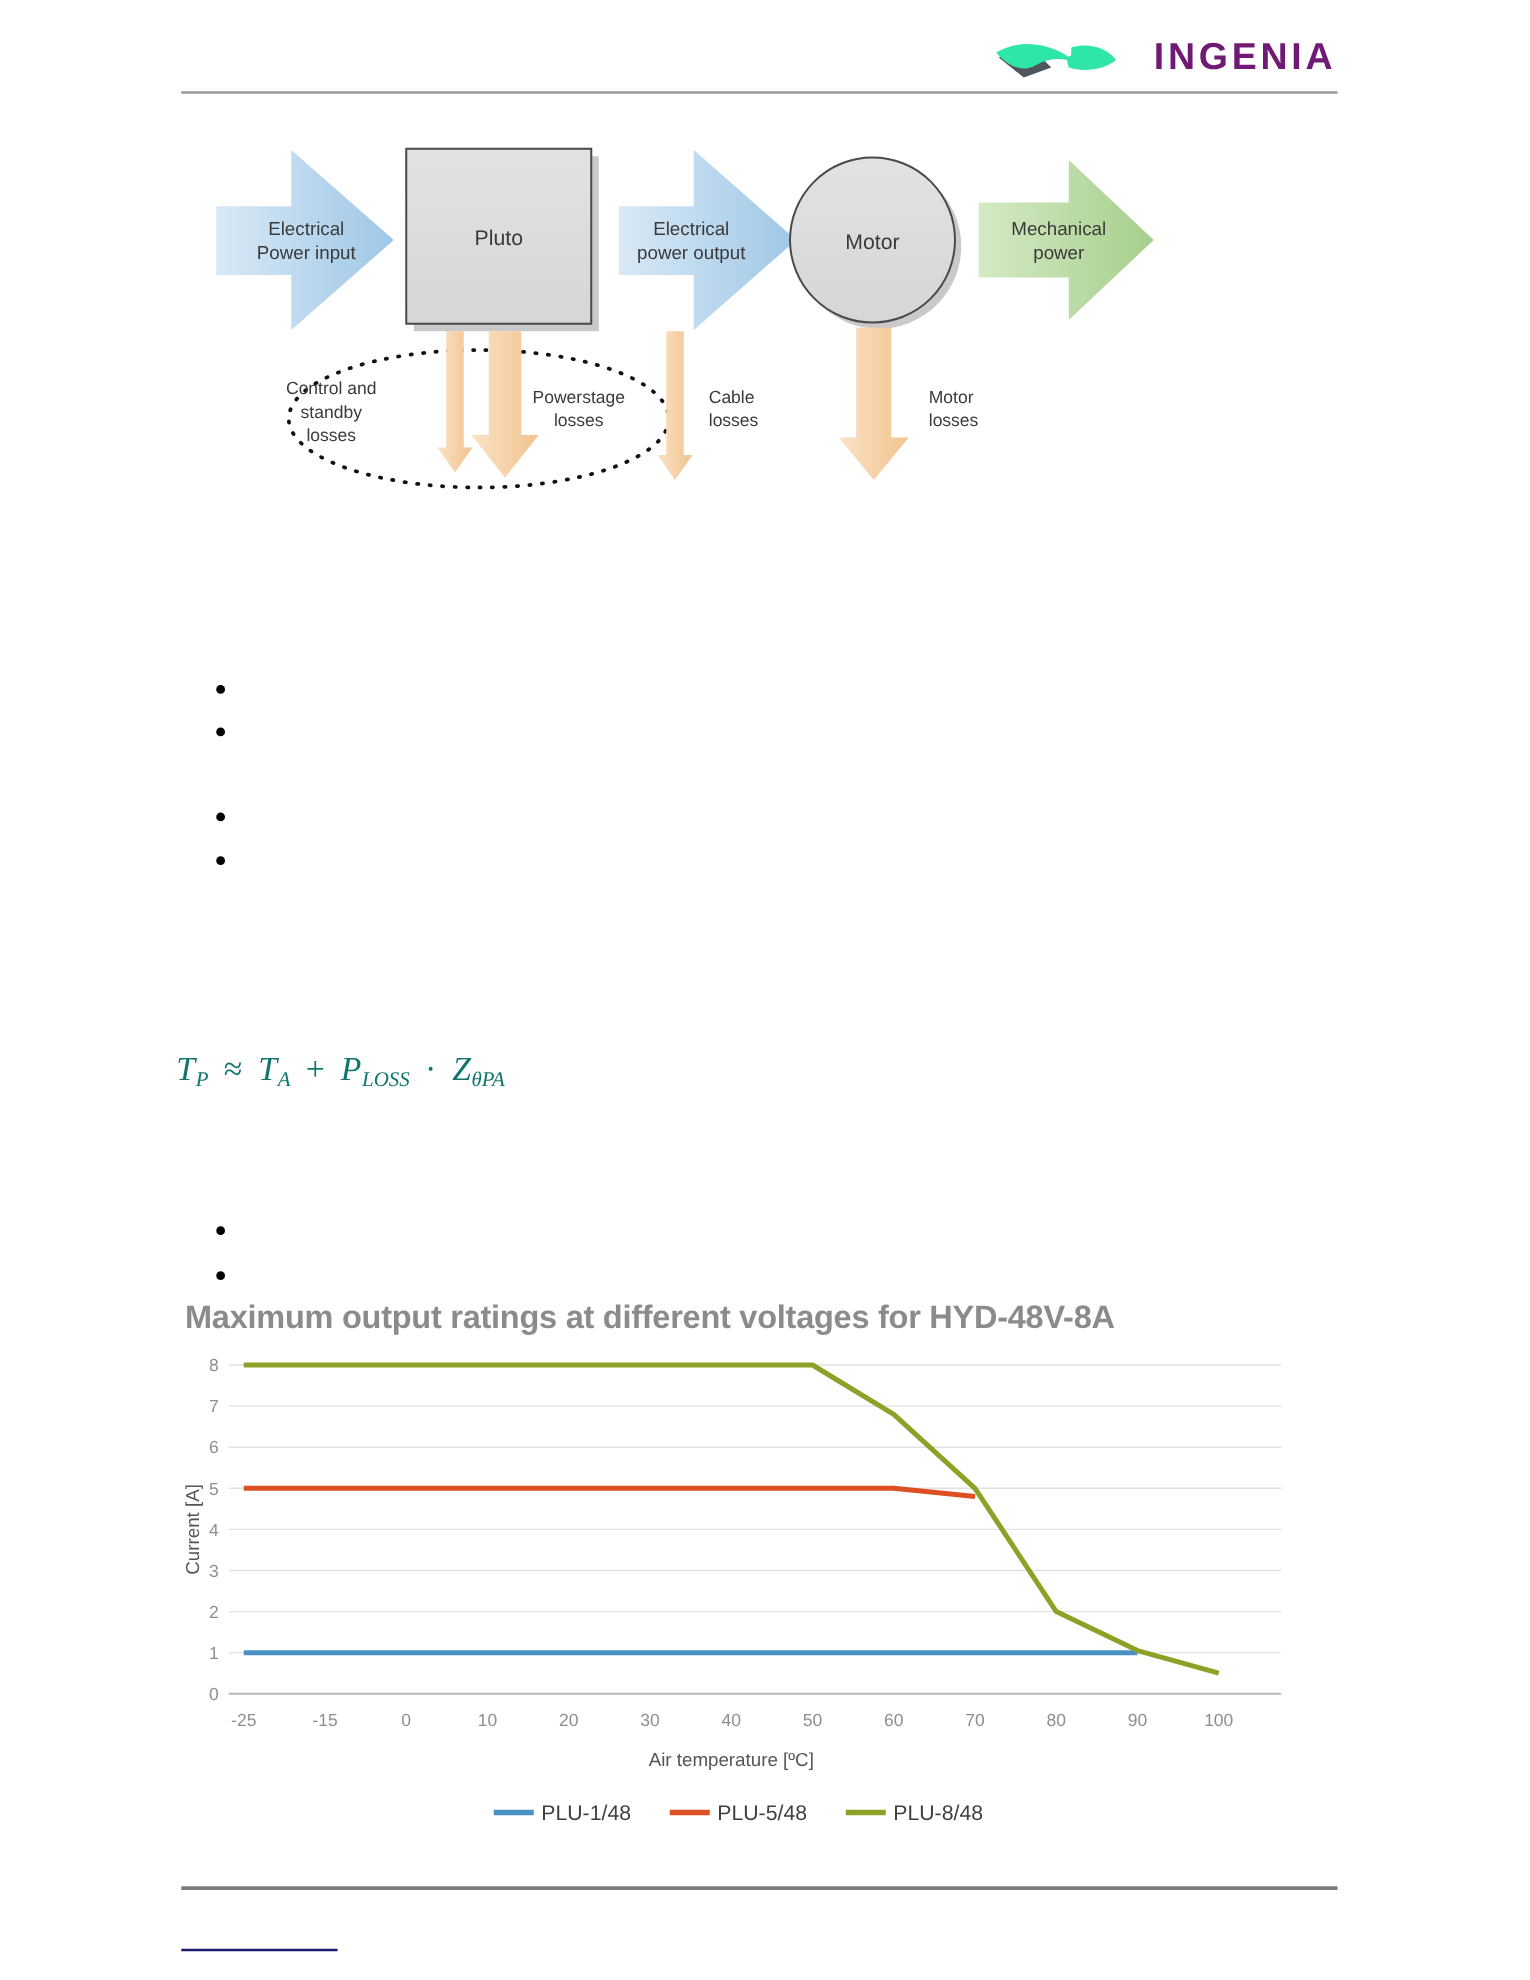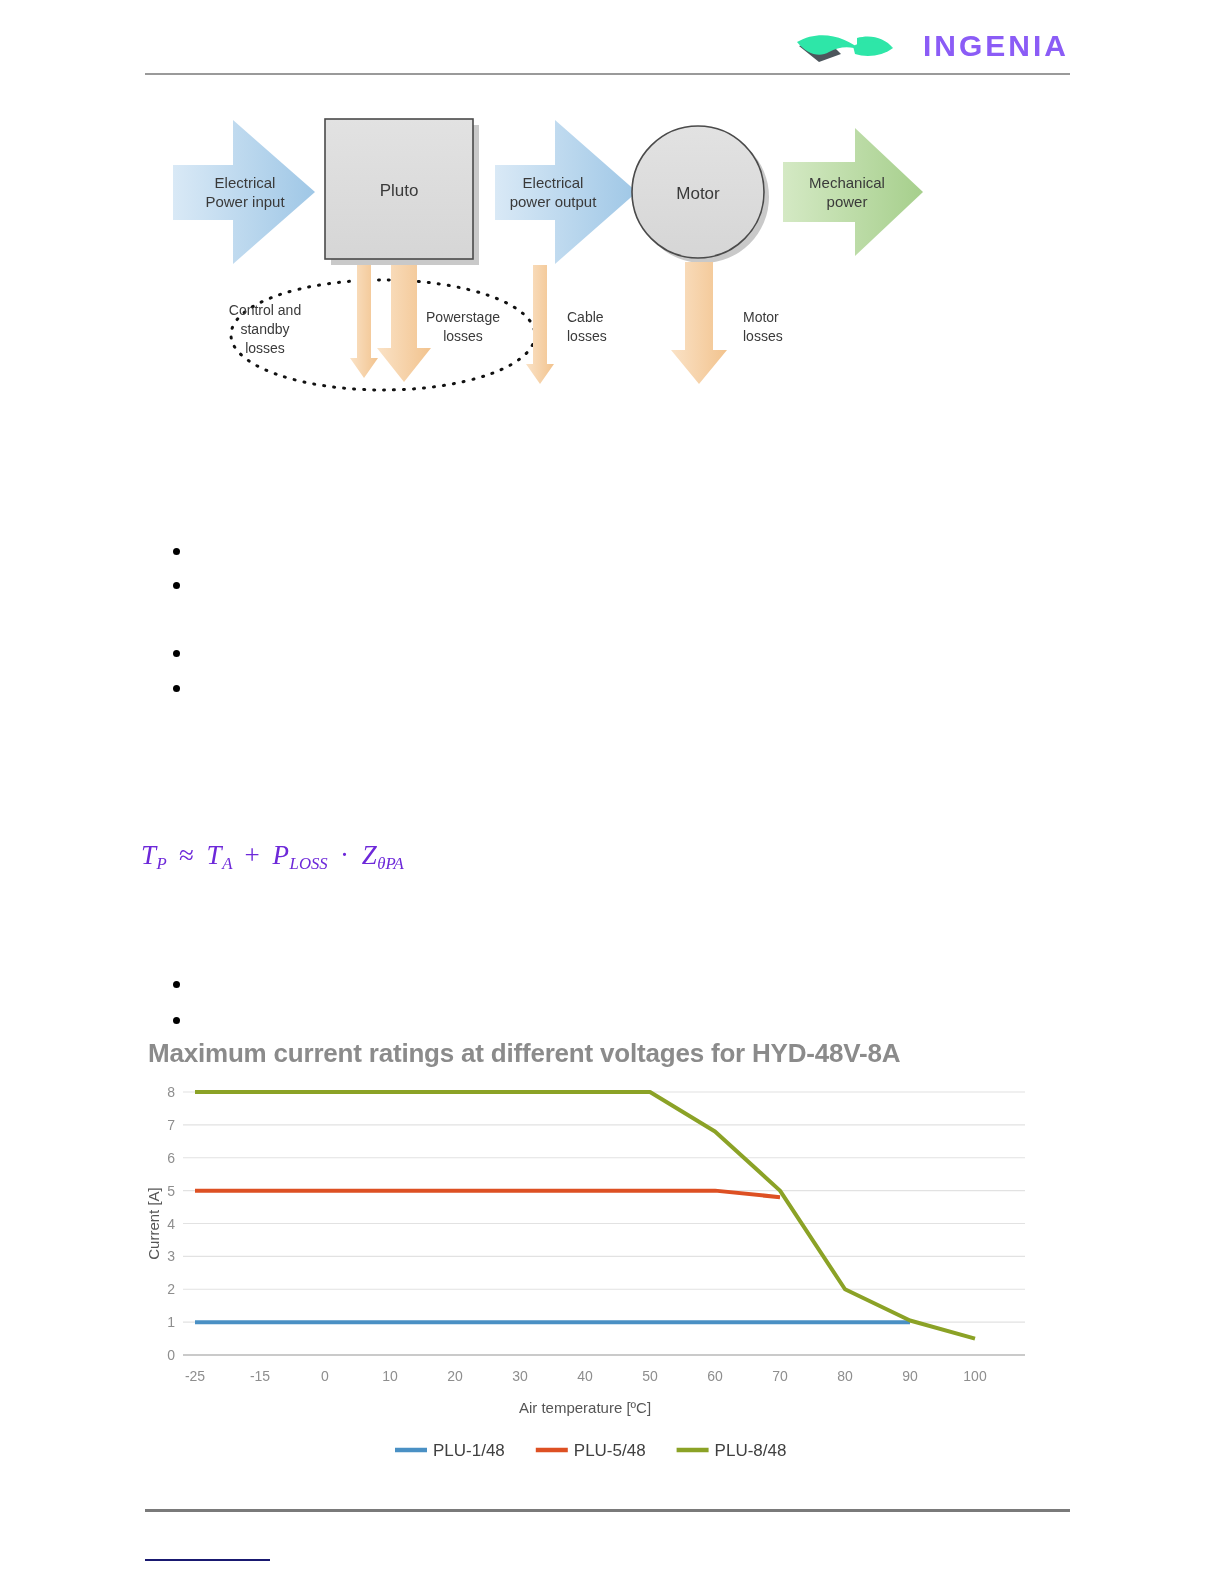--- a/index.html
+++ b/index.html
@@ -8,21 +8,21 @@
     font-family:"Liberation Sans",sans-serif;
     position:relative;overflow:hidden;
   }
   .page{position:absolute;inset:0;}
 
   
   .header{position:absolute;left:0;top:0;width:1224px;height:95px;}
   .logo-wrap{position:absolute;right:155px;top:24px;display:flex;align-items:center;gap:18px;}
   .logo-mark{width:110px;height:44px;display:block;}
   .logo-text{
-    font-size:30px;font-weight:bold;letter-spacing:3px;color:#8b5cf6;
+    font-size:30px;font-weight:bold;letter-spacing:3px;color:#701a75;
     font-family:"Liberation Sans",sans-serif;line-height:1;
   }
   .header-rule{position:absolute;left:145px;top:73px;width:925px;height:2px;background:#9a9a9a;}
 
   
   .diagram{position:absolute;left:155px;top:100px;width:800px;height:300px;}
   .diagram svg{display:block;}
 
   
   .bullet-list{position:absolute;list-style:none;margin:0;padding:0;}
@@ -34,21 +34,21 @@
     background:#000000;left:0;top:0;
   }
   .bullet-text{
     position:absolute;left:22px;top:-10px;font-size:15px;color:#000;white-space:nowrap;
   }
 
   
   .formula{
     position:absolute;left:141px;top:840px;
     font-family:"Liberation Serif",serif;font-style:italic;
-    font-size:27px;color:#6d28d9;white-space:nowrap;letter-spacing:0.5px;
+    font-size:27px;color:#0f766e;white-space:nowrap;letter-spacing:0.5px;
   }
   .formula sub{font-size:0.62em;font-style:italic;vertical-align:-0.3em;letter-spacing:0;}
   .formula .op{font-style:normal;padding:0 5px;}
 
   
   .chart-block{position:absolute;left:145px;top:1030px;width:930px;height:440px;}
   .chart-title{
     position:absolute;left:3px;top:8px;width:925px;
     font-size:26px;font-weight:bold;color:#8b8b8b;
     font-family:"Liberation Sans",sans-serif;
@@ -193,21 +193,21 @@
       <span class="bullet-dot"></span>
       <span class="bullet-text"></span>
     </li>
     <li style="top:36px;">
       <span class="bullet-dot"></span>
       <span class="bullet-text"></span>
     </li>
   </ul>
 
   <div class="chart-block">
-    <div class="chart-title">Maximum current ratings at different voltages for HYD-48V-8A</div>
+    <div class="chart-title">Maximum output ratings at different voltages for HYD-48V-8A</div>
     <div class="chart-area">
       <svg id="chart-svg" width="930" height="390" viewBox="0 0 930 390">
           <line x1="38" y1="275" x2="880" y2="275" stroke="#b9b9b9" stroke-width="1.6"></line>
           <text x="30" y="280" text-anchor="end" font-family="Liberation Sans, sans-serif" font-size="14" fill="#8e8e8e">0</text>
           <line x1="38" y1="242.125" x2="880" y2="242.125" stroke="#e2e2e2" stroke-width="1.1"></line>
           <text x="30" y="247.125" text-anchor="end" font-family="Liberation Sans, sans-serif" font-size="14" fill="#8e8e8e">1</text>
           <line x1="38" y1="209.25" x2="880" y2="209.25" stroke="#e2e2e2" stroke-width="1.1"></line>
           <text x="30" y="214.25" text-anchor="end" font-family="Liberation Sans, sans-serif" font-size="14" fill="#8e8e8e">2</text>
           <line x1="38" y1="176.375" x2="880" y2="176.375" stroke="#e2e2e2" stroke-width="1.1"></line>
           <text x="30" y="181.375" text-anchor="end" font-family="Liberation Sans, sans-serif" font-size="14" fill="#8e8e8e">3</text>

